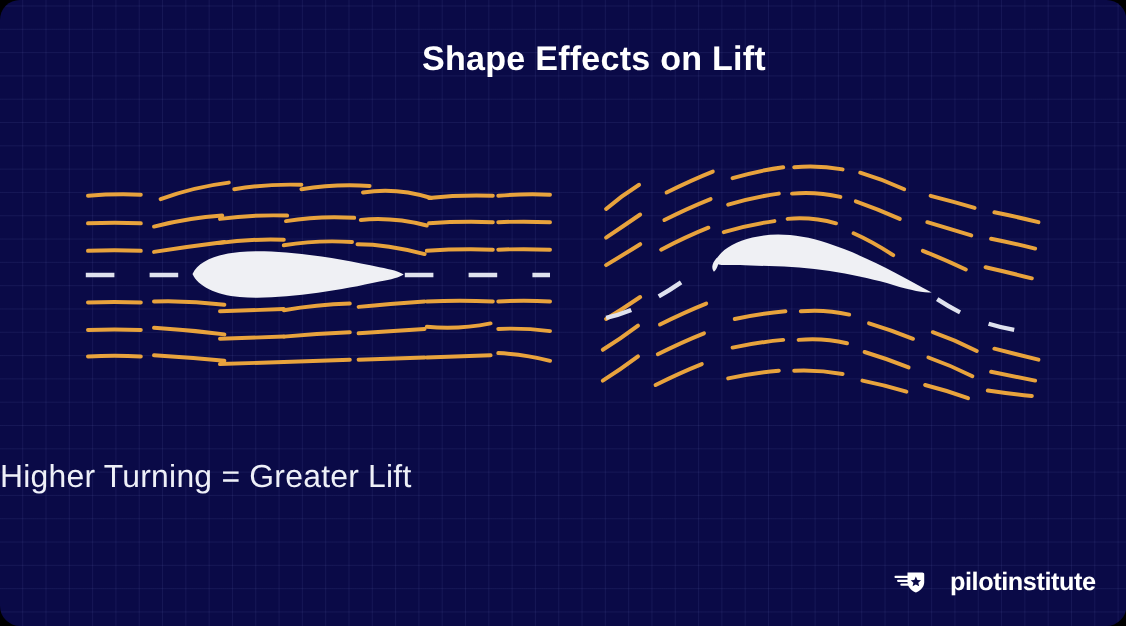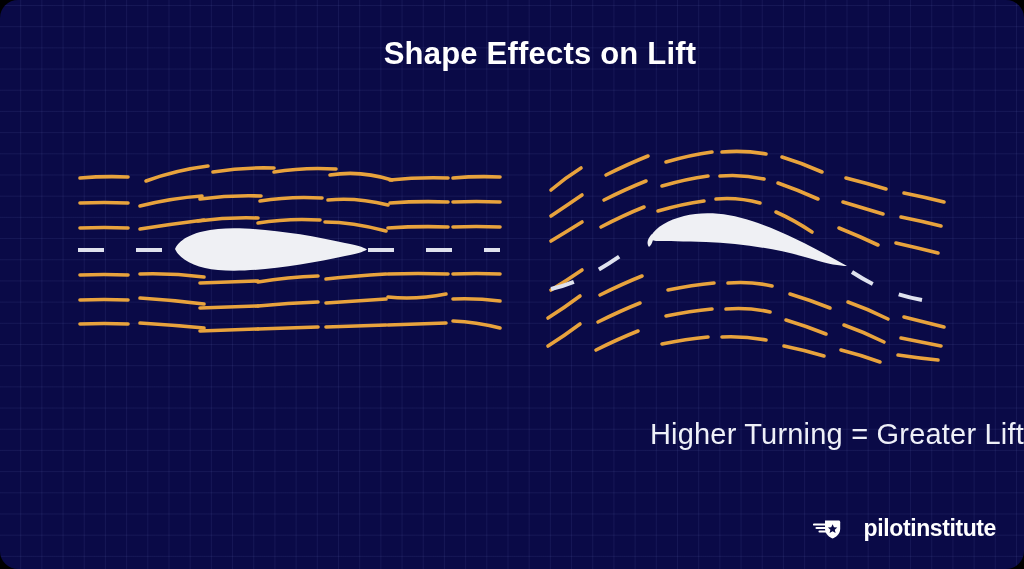--- a/index.html
+++ b/index.html
@@ -48,21 +48,21 @@
     font-weight: bold;
     letter-spacing: 0.2px;
     margin-left: 28px;
   }
 
   #caption {
     position: absolute;
     left: 0;
     top: 418px;
     width: 1024px;
-    text-align: right;
+    text-align: left;
     color: #eef0f8;
     font-size: 29px;
     font-weight: normal;
     letter-spacing: 0.2px;
   }
 
   #figure-layer {
     position: absolute;
     inset: 0;
   }

